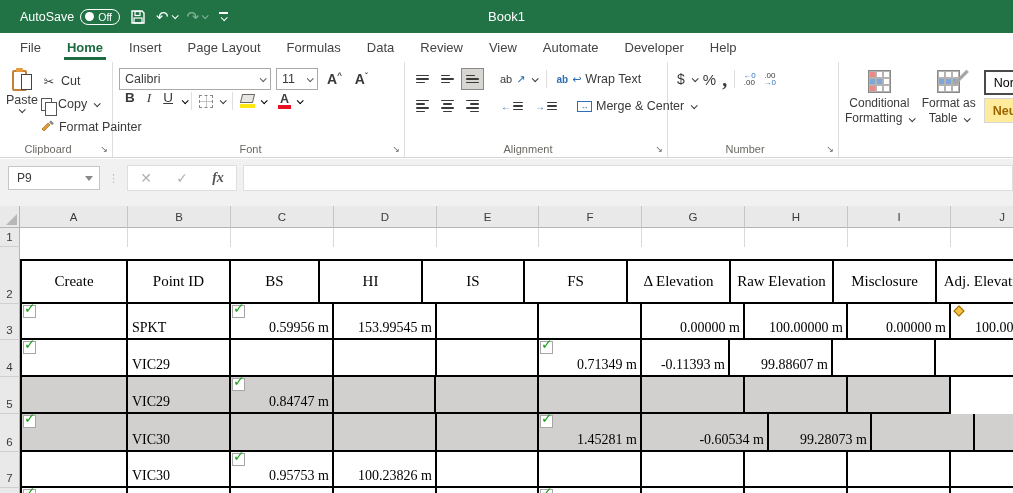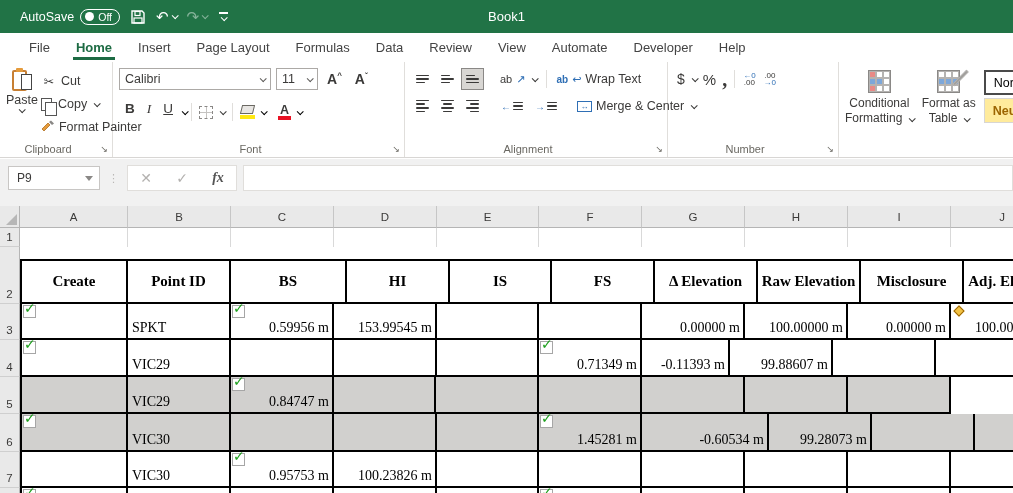--- a/index.html
+++ b/index.html
@@ -15,21 +15,21 @@
   .toggle .dot { width:9px; height:9px; background:#fff; border-radius:50%; display:inline-block; }
   .qbtn { display:flex; align-items:center; font-size:15px; color:#fff; }
   .qbtn.disabled { opacity:.45; }
   .chev { display:inline-block; width:5px; height:5px; border-right:1.3px solid currentColor; border-bottom:1.3px solid currentColor; transform:rotate(45deg) translateY(-1px); margin-left:3px; }
   .qat-custom { display:flex; flex-direction:column; align-items:center; margin-left:2px; }
   .qat-custom .bar { width:9px; height:1.5px; background:#fff; margin-bottom:2px; }
   .win-title { position:absolute; left:0; right:0; text-align:center; font-size:13px; color:#fff; pointer-events:none; }
   .searchbox { position:absolute; right:0; top:5px; width:186px; height:23px; background:#a9cab7; display:flex; align-items:center; gap:10px; padding-left:12px; color:#16331f; font-size:12.5px; }
 
   
-  .menubar { position:absolute; left:0; top:33px; width:100%; height:29px; background:#fff; display:flex; align-items:stretch; padding-left:16px; }
+  .menubar { position:absolute; left:0; top:33px; width:100%; height:29px; background:#fff; display:flex; align-items:stretch; padding-left:7px; }
   .mtab { display:flex; align-items:center; padding:0 13px; font-size:13px; color:#444; position:relative; cursor:default; }
   .mtab.active { color:#1d6b43; font-weight:bold; }
   .mtab.active::after { content:""; position:absolute; left:10px; right:10px; bottom:2px; height:3px; background:#1d6b43; }
 
   
   .ribbon { position:absolute; left:0; top:62px; width:100%; height:96px; background:#fff; border-bottom:1px solid #d8d6d4; display:flex; }
   .rgroup { position:relative; border-right:1px solid #e0dedb; padding:6px 6px 17px 6px; flex:none; }
   .glabel { position:absolute; bottom:2px; left:0; right:16px; text-align:center; font-size:11px; color:#6a6862; }
   .launcher { position:absolute; bottom:3px; right:4px; font-size:9px; color:#6a6862; }
   .rbtn { display:flex; align-items:center; gap:4px; font-size:12.5px; color:#3b3a39; height:22px; padding:0 3px; white-space:nowrap; }
@@ -43,21 +43,21 @@
   .clipboard-ico { position:relative; width:20px; height:24px; }
   .clipboard-ico .board { position:absolute; left:0; top:2px; width:15px; height:21px; border:2px solid #c77f33; border-radius:2px; }
   .clipboard-ico .clip { position:absolute; left:4px; top:0; width:7px; height:4px; background:#e59b3c; border-radius:1px; }
   .clipboard-ico .page { position:absolute; right:0; top:6px; width:11px; height:16px; background:#fff; border:1.4px solid #444; }
   .clip-col { display:flex; flex-direction:column; justify-content:flex-start; gap:1px; margin-top:2px; }
   .ico { display:inline-flex; align-items:center; justify-content:center; width:16px; }
   .copy-ico { position:relative; width:11px; height:13px; border:1.3px solid #555; background:#fff; margin-right:2px; }
   .copy-ico::after { content:""; position:absolute; left:3px; top:3px; width:10px; height:12px; border:1.3px solid #555; background:#fff; }
 
   
-  .g-font { width:292px; display:flex; flex-direction:column; gap:11px; }
+  .g-font { width:292px; display:flex; flex-direction:column; gap:0; }
   .frow { display:flex; align-items:center; }
   .bigA { font-size:14px; font-weight:bold; color:#3b3a39; position:relative; padding:0 4px; }
   .bigA sup { font-size:8px; }
   .fmt-btn { font-size:13.5px; color:#3b3a39; padding:0 6px; height:22px; display:flex; align-items:flex-start; }
   .u-line { text-decoration:underline; }
   .border-ico { width:14px; height:13px; border:1px dashed #8a8886; position:relative; }
   .border-ico::before { content:""; position:absolute; left:50%; top:0; bottom:0; width:1px; background:#c5c3c1; }
   .border-ico::after { content:""; position:absolute; top:50%; left:0; right:0; height:1px; background:#c5c3c1; }
   .colorbar-btn { display:flex; flex-direction:column; align-items:center; justify-content:center; height:22px; padding:0 3px; }
   .fill-glyph { width:13px; height:9px; border:1.3px solid #6a6862; transform:skewX(-14deg); background:#e8e6e3; }
@@ -112,21 +112,21 @@
   .corner::after { content:""; position:absolute; right:2px; bottom:2px; width:0; height:0; border-left:11px solid transparent; border-bottom:11px solid #b7b7b7; }
   .col-h { height:22px; background:#e9e9e9; border-right:1px solid #c6c6c6; border-bottom:1px solid #b5b5b5; display:flex; align-items:center; justify-content:center; font-size:11.5px; color:#3b3a39; flex:none; }
   .grow { display:flex; flex:none; }
   .row-h { width:20px; background:#e9e9e9; border-right:1px solid #b5b5b5; border-bottom:1px solid #cfcfcf; display:flex; align-items:flex-end; justify-content:center; font-size:11.5px; color:#3b3a39; padding-bottom:3px; flex:none; }
   .cell { position:relative; background:#fff; border-right:1px solid #d9d9d9; display:flex; align-items:flex-end; overflow:visible; flex:none;
           font-family:"Liberation Serif","DejaVu Serif",serif; font-size:14px; color:#000; }
   .cell.shaded { background:#d1d0ce; }
   .cell.tb { border-right:2px solid #000; border-bottom:2px solid #000; }
   .cell.tt { border-top:2px solid #000; }
   .cell.tl { border-left:2px solid #000; }
-  .cell.hdr { align-items:center; justify-content:center; font-weight:bold; font-size:15px;margin-top:12px; }
+  .cell.hdr { align-items:center; justify-content:center; font-weight:normal; font-size:15px;margin-top:12px; }
   .idtxt { padding:0 2px 2px 4px; margin-right:auto; }
   .valtxt { margin-left:auto; padding:0 3px 2px 0; white-space:nowrap; }
   .cbox { position:absolute; top:1px; left:1px; width:13px; height:13px; background:#fff; border:1px solid #a6a6a6; }
   .cmark { position:absolute; top:-6px; left:0px; font-family:"DejaVu Sans",sans-serif; font-size:14px; font-weight:bold; color:#1ea01e; }
   .warn { position:absolute; top:3px; left:4px; width:8px; height:8px; background:#f2c244; border:1px solid #9c6500; transform:rotate(45deg); }
 </style>
 </head>
 <body>
 
 <div id="app">
@@ -450,21 +450,21 @@
           <div class="cell" style="width: 103px;"></div>
         </div>
         <div class="grow" style="height: 57px;">
           <div class="row-h">2</div>
           <div class="cell tb tt tl hdr" style="width: 108px;">
             <span>Create</span>
           </div>
           <div class="cell tb tt hdr" style="width: 103px;">
             <span>Point ID</span>
           </div>
-          <div class="cell tb tt hdr" style="width: 116px;">
+          <div class="cell tb tt hdr" style="width: 89px;">
             <span>BS</span>
           </div>
           <div class="cell tb tt hdr" style="width: 103px;">
             <span>HI</span>
           </div>
           <div class="cell tb tt hdr" style="width: 102px;">
             <span>IS</span>
           </div>
           <div class="cell tb tt hdr" style="width: 103px;">
             <span>FS</span>

